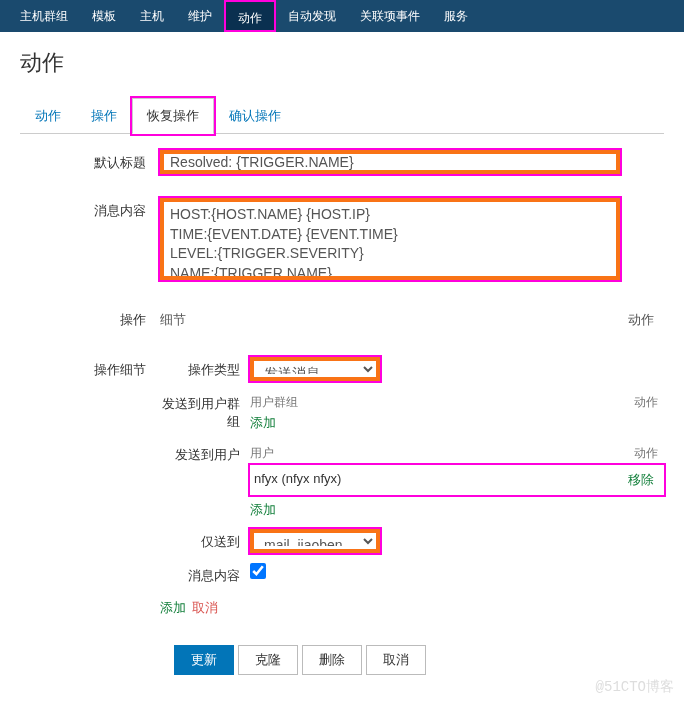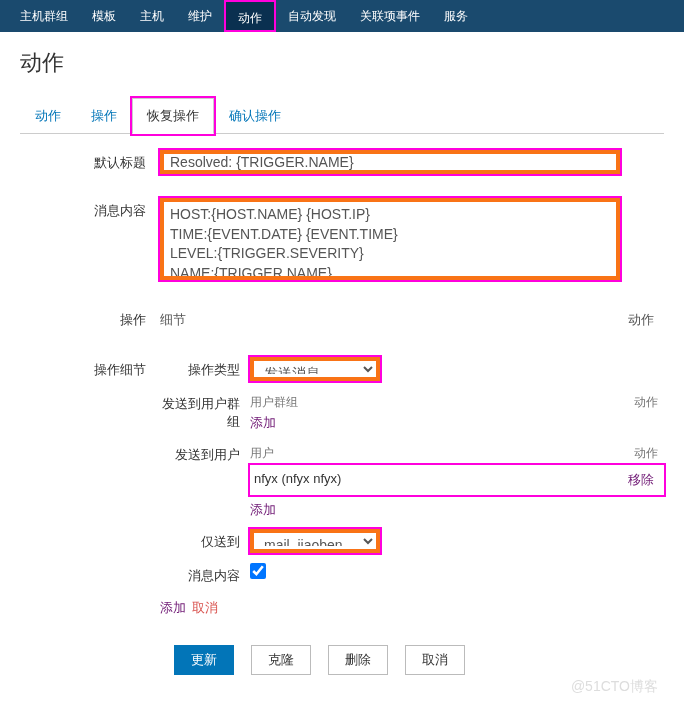--- a/index.html
+++ b/index.html
@@ -26,27 +26,27 @@
 .nested-row { display: flex; margin-bottom: 10px; align-items: flex-start; }
 .nested-row .nlabel { width: 90px; text-align: right; padding-right: 10px; padding-top: 4px; font-size: 13px; }
 .nested-row .nfield { flex: 1; }
 select { height: 24px; min-width: 130px; background: #fff; }
 .tbl-head { display: flex; font-size: 12px; color: #777; padding: 3px 0; }
 .tbl-head .c1 { flex: 1; }
 .tbl-head .c2 { width: 50px; text-align: right; padding-right: 6px; }
 .tbl-row { display: flex; padding: 6px 4px; font-size: 13px; }
 .tbl-row .c1 { flex: 1; }
 .tbl-row .c2 { width: 50px; text-align: right; padding-right: 6px; }
-.link { color: #701a75; cursor: pointer; }
+.link { color: #15803d; cursor: pointer; }
 .link-danger { color: #d9534f; cursor: pointer; }
 .actions { display: flex; gap: 6px; padding: 4px 0; }
 .btn { border: 1px solid #bbb; background: #fff; padding: 5px 16px; cursor: pointer; font-size: 13px; color: #333; }
 .btn-primary { background: #0275b8; color: #fff; border-color: #0275b8; }
-.btn-row { display: flex; gap: 17px; margin-left: 154px; margin-top: 8px; }
-.watermark { position: fixed; right: 26px; bottom: 10px; color: #ddd; font-size: 14px; }
+.btn-row { display: flex; gap: 4px; margin-left: 154px; margin-top: 8px; }
+.watermark { position: fixed; right: 10px; bottom: 10px; color: #ddd; font-size: 14px; font-family: Liberation Mono, monospace; }
 .checkbox { width: 16px; height: 16px; }
 </style>
 </head>
 <body>
 
 <div class="topnav" id="topnav">
     <div class="topnav-item">主机群组</div>
     <div class="topnav-item">模板</div>
     <div class="topnav-item">主机</div>
     <div class="topnav-item">维护</div>

